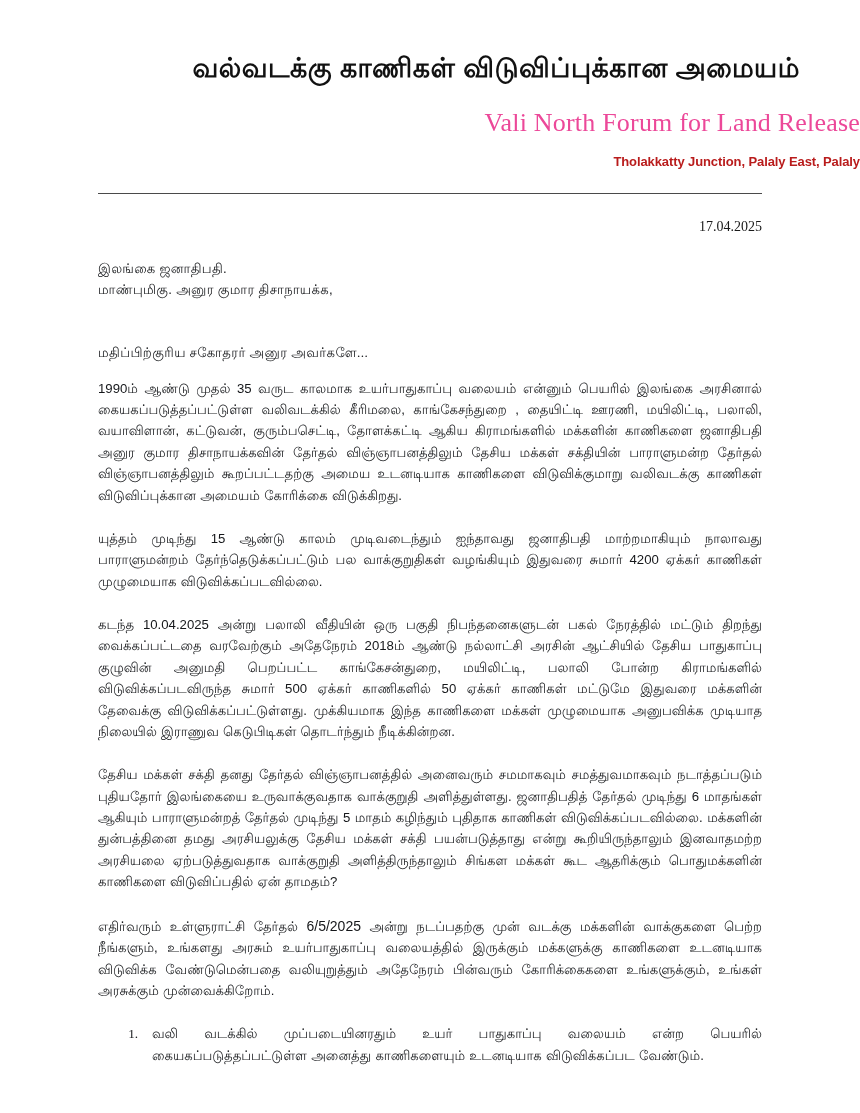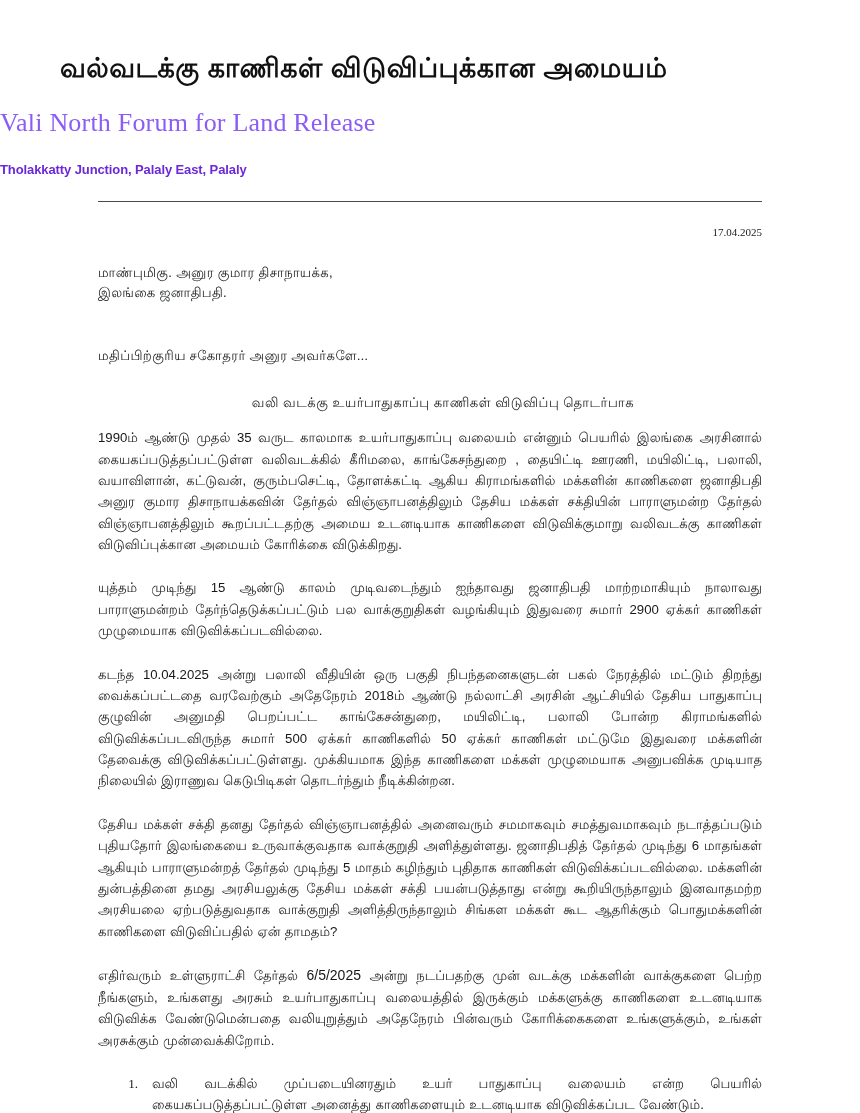--- a/index.html
+++ b/index.html
@@ -20,45 +20,45 @@
     height: 1113px;
     box-sizing: border-box;
     padding: 0;
     position: relative;
     background: #fff;
   }
 
   
   .letterhead {
     padding-top: 52px;
-    text-align: left;
+    text-align: right;
   }
   .org-name-ta {
     font-family: "Liberation Sans", "DejaVu Sans", sans-serif;
     font-weight: 700;
     font-size: 27px;
     letter-spacing: 0.5px;
     color: #111;
     line-height: 1.25;
     margin: 0 60px;
   }
   .org-name-en {
     font-family: "Liberation Serif", "DejaVu Serif", serif;
     font-weight: 400;
     font-size: 26px;
-    color: #8b5cf6;
+    color: #ec4899;
     margin-top: 22px;
     letter-spacing: 0.2px;
   }
   .org-address {
     font-family: "Liberation Sans", "DejaVu Sans", sans-serif;
     font-weight: 700;
     font-size: 13px;
-    color: #6d28d9;
-    margin-top: 24px;
+    color: #b91c1c;
+    margin-top: 16px;
     letter-spacing: -0.1px;
   }
 
   .divider {
     height: 0;
     border: 0;
     border-top: 1.6px solid #4a4a4a;
     margin: 24px 98px 0 98px;
   }
 
@@ -66,21 +66,21 @@
   .doc-body {
     margin: 0 98px;
     font-family: "Liberation Sans", "DejaVu Sans", sans-serif;
     font-size: 13.2px;
     line-height: 1.62;
     color: #15171a;
   }
   .date-line {
     text-align: right;
     font-family: "Liberation Serif", "DejaVu Serif", serif;
-    font-size: 11px;
+    font-size: 14px;
     margin-top: 22px;
     color: #1a1a1a;
   }
   .addressee {
     margin-top: 21px;
     line-height: 1.55;
     letter-spacing: 0.3px;
   }
   .addressee div { white-space: nowrap; }
 
@@ -136,30 +136,29 @@
     <div class="org-address">Tholakkatty Junction, Palaly East, Palaly</div>
   </header>
 
   <hr class="divider">
 
   <main class="doc-body">
 
     <div class="date-line">17.04.2025</div>
 
     <div class="addressee">
+      <div>இலங்கை ஜனாதிபதி.</div>
       <div>மாண்புமிகு. அனுர குமார திசாநாயக்க,</div>
-      <div>இலங்கை ஜனாதிபதி.</div>
     </div>
 
     <div class="salutation">மதிப்பிற்குரிய சகோதரர் அனுர அவர்களே...</div>
 
-    <div class="subject">வலி வடக்கு உயர்பாதுகாப்பு காணிகள் விடுவிப்பு தொடர்பாக</div>
 
     <p class="para">1990ம் ஆண்டு முதல் 35 வருட காலமாக உயர்பாதுகாப்பு வலையம் என்னும் பெயரில் இலங்கை அரசினால் கையகப்படுத்தப்பட்டுள்ள வலிவடக்கில் கீரிமலை, காங்கேசந்துறை , தையிட்டி ஊரணி, மயிலிட்டி, பலாலி, வயாவிளான், கட்டுவன், குரும்பசெட்டி, தோளக்கட்டி ஆகிய கிராமங்களில் மக்களின் காணிகளை ஜனாதிபதி அனுர குமார திசாநாயக்கவின் தேர்தல் விஞ்ஞாபனத்திலும் தேசிய மக்கள் சக்தியின் பாராளுமன்ற தேர்தல் விஞ்ஞாபனத்திலும் கூறப்பட்டதற்கு அமைய உடனடியாக காணிகளை விடுவிக்குமாறு வலிவடக்கு காணிகள் விடுவிப்புக்கான அமையம் கோரிக்கை விடுக்கிறது.</p>
-    <p class="para">யுத்தம் முடிந்து 15 ஆண்டு காலம் முடிவடைந்தும் ஐந்தாவது ஜனாதிபதி மாற்றமாகியும் நாலாவது பாராளுமன்றம் தேர்ந்தெடுக்கப்பட்டும் பல வாக்குறுதிகள் வழங்கியும் இதுவரை சுமார் 2900 ஏக்கர் காணிகள் முழுமையாக விடுவிக்கப்படவில்லை.</p>
+    <p class="para">யுத்தம் முடிந்து 15 ஆண்டு காலம் முடிவடைந்தும் ஐந்தாவது ஜனாதிபதி மாற்றமாகியும் நாலாவது பாராளுமன்றம் தேர்ந்தெடுக்கப்பட்டும் பல வாக்குறுதிகள் வழங்கியும் இதுவரை சுமார் 4200 ஏக்கர் காணிகள் முழுமையாக விடுவிக்கப்படவில்லை.</p>
     <p class="para">கடந்த 10.04.2025 அன்று பலாலி வீதியின் ஒரு பகுதி நிபந்தனைகளுடன் பகல் நேரத்தில் மட்டும் திறந்து வைக்கப்பட்டதை வரவேற்கும் அதேநேரம் 2018ம் ஆண்டு நல்லாட்சி அரசின் ஆட்சியில் தேசிய பாதுகாப்பு குழுவின் அனுமதி பெறப்பட்ட காங்கேசன்துறை, மயிலிட்டி, பலாலி போன்ற கிராமங்களில் விடுவிக்கப்படவிருந்த சுமார் 500 ஏக்கர் காணிகளில் 50 ஏக்கர் காணிகள் மட்டுமே இதுவரை மக்களின் தேவைக்கு விடுவிக்கப்பட்டுள்ளது. முக்கியமாக இந்த காணிகளை மக்கள் முழுமையாக அனுபவிக்க முடியாத நிலையில் இராணுவ கெடுபிடிகள் தொடர்ந்தும் நீடிக்கின்றன.</p>
     <p class="para">தேசிய மக்கள் சக்தி தனது தேர்தல் விஞ்ஞாபனத்தில் அனைவரும் சமமாகவும் சமத்துவமாகவும் நடாத்தப்படும் புதியதோர் இலங்கையை உருவாக்குவதாக வாக்குறுதி அளித்துள்ளது. ஜனாதிபதித் தேர்தல் முடிந்து 6 மாதங்கள் ஆகியும் பாராளுமன்றத் தேர்தல் முடிந்து 5 மாதம் கழிந்தும் புதிதாக காணிகள் விடுவிக்கப்படவில்லை. மக்களின் துன்பத்தினை தமது அரசியலுக்கு தேசிய மக்கள் சக்தி பயன்படுத்தாது என்று கூறியிருந்தாலும் இனவாதமற்ற அரசியலை ஏற்படுத்துவதாக வாக்குறுதி அளித்திருந்தாலும் சிங்கள மக்கள் கூட ஆதரிக்கும் பொதுமக்களின் காணிகளை விடுவிப்பதில் ஏன் தாமதம்?</p>
 
     <p class="para"><span>எதிர்வரும் உள்ளுராட்சி தேர்தல் </span><span class="b">6/5/2025</span><span> அன்று நடப்பதற்கு முன் வடக்கு மக்களின் வாக்குகளை பெற்ற நீங்களும், உங்களது அரசும் உயர்பாதுகாப்பு வலையத்தில் இருக்கும் மக்களுக்கு காணிகளை உடனடியாக விடுவிக்க வேண்டுமென்பதை வலியுறுத்தும் அதேநேரம் பின்வரும் கோரிக்கைகளை உங்களுக்கும், உங்கள் அரசுக்கும் முன்வைக்கிறோம்.</span></p>
 
     <ol class="demands">
       <li>வலி வடக்கில் முப்படையினரதும் உயர் பாதுகாப்பு வலையம் என்ற பெயரில் கையகப்படுத்தப்பட்டுள்ள அனைத்து காணிகளையும் உடனடியாக விடுவிக்கப்பட வேண்டும்.</li>
     </ol>
 
   </main>

